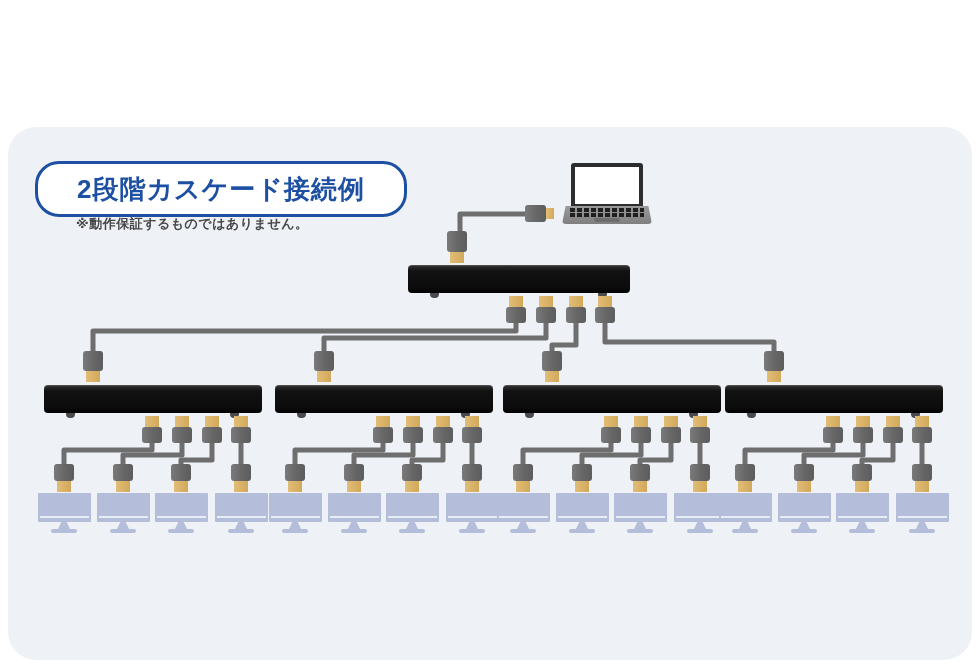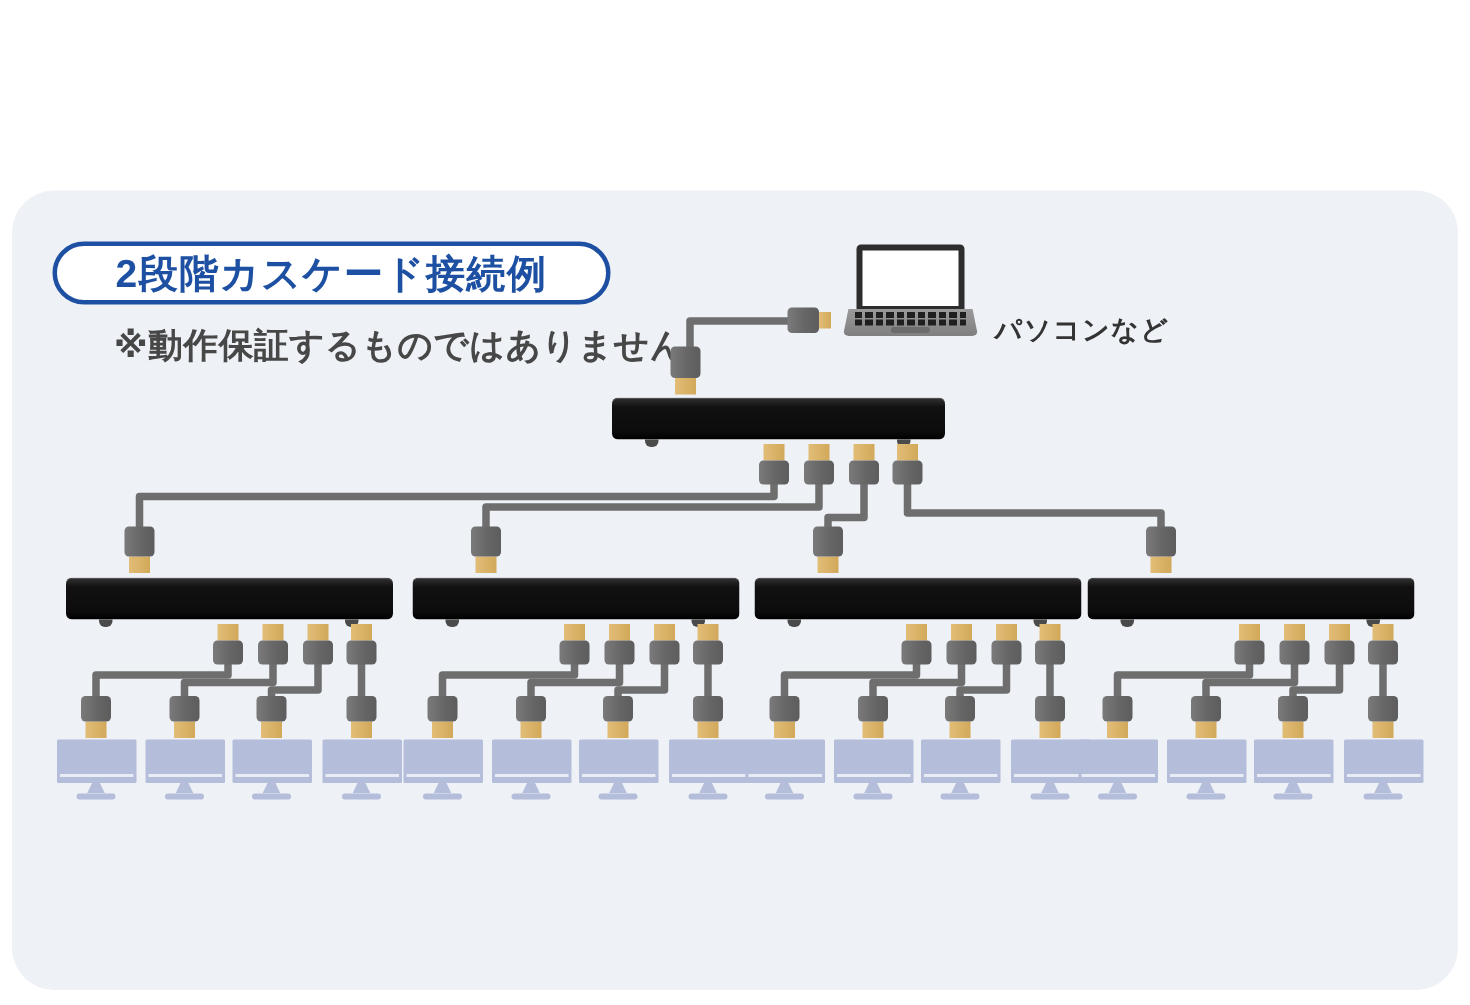--- a/index.html
+++ b/index.html
@@ -6,25 +6,25 @@
   html,body { background:#fff; }
   body { font-family:"Liberation Sans","DejaVu Sans",sans-serif; }
   .page { position:relative; width:980px; height:670px; background:#ffffff; overflow:hidden; margin:0 auto; }
 
   .title-block { position:absolute; top:6px; left:0; width:980px; text-align:center; }
   .subtitle { font-size:31px; font-weight:600; color:#333333; line-height:40px; letter-spacing:1px; }
   .main-title { font-size:44px; font-weight:800; color:#1e1e1e; line-height:52px; letter-spacing:1px; }
 
   .panel { position:absolute; left:8px; top:127px; width:964px; height:533px; background:#eef1f6; border-radius:28px; }
 
-  .badge { position:absolute; left:35px; top:161px; width:372px; height:42px; background:#ffffff;
+  .badge { position:absolute; left:35px; top:161px; width:372px; height:56px; background:#ffffff;
            border:3px solid #1d50a2; border-radius:24px; display:flex; align-items:center; justify-content:center; }
   .badge span { font-size:26px; font-weight:800; color:#1d50a2; letter-spacing:1px; }
 
-  .disclaimer { position:absolute; left:76px; top:215px; font-size:23px; font-weight:600; color:#474747; letter-spacing:0.5px; }
+  .disclaimer { position:absolute; left:76px; top:215px; font-size:13px; font-weight:600; color:#474747; letter-spacing:0.5px; }
 
   .laptop-label { position:absolute; left:663px; top:208px; font-size:18px; font-weight:700; color:#333; letter-spacing:1px; }
 
   .cables { position:absolute; left:0; top:0; z-index:2; }
   .layer  { position:absolute; left:0; top:0; width:980px; height:670px; z-index:3; }
 
   .device { position:absolute; height:28px; background:linear-gradient(#2e2e2e,#111 20%,#0c0c0c 80%,#000);
             border-radius:4px; border-top:1px solid #4f4f4f; z-index:3; }
   .foot { position:absolute; width:9px; height:5px; background:#4a4a4a; border-radius:0 0 4px 4px; z-index:2; }
   .dc-jack { position:absolute; width:15px; height:15px; background:#050505; border:1px solid #5a5a5a; border-radius:3px;
@@ -424,16 +424,15 @@
       <div class="monitor-base" style="left: 849px; top: 529px;"></div>
       <div class="plug-tip" style="left: 915px; top: 481px; width: 14px; height: 11px;"></div>
       <div class="plug-body" style="left: 912px; top: 464px; width: 20px; height: 17px;"></div>
       <div class="monitor-screen" style="left: 895.5px; top: 493px;">
         <div class="monitor-line"></div>
       </div>
       <div class="monitor-stem" style="left: 916px; top: 522px;"></div>
       <div class="monitor-base" style="left: 909px; top: 529px;"></div>
     </div>
 
-  <div class="laptop-label">パソコンなど</div>
 
 
 </div>
 
 </body></html>

